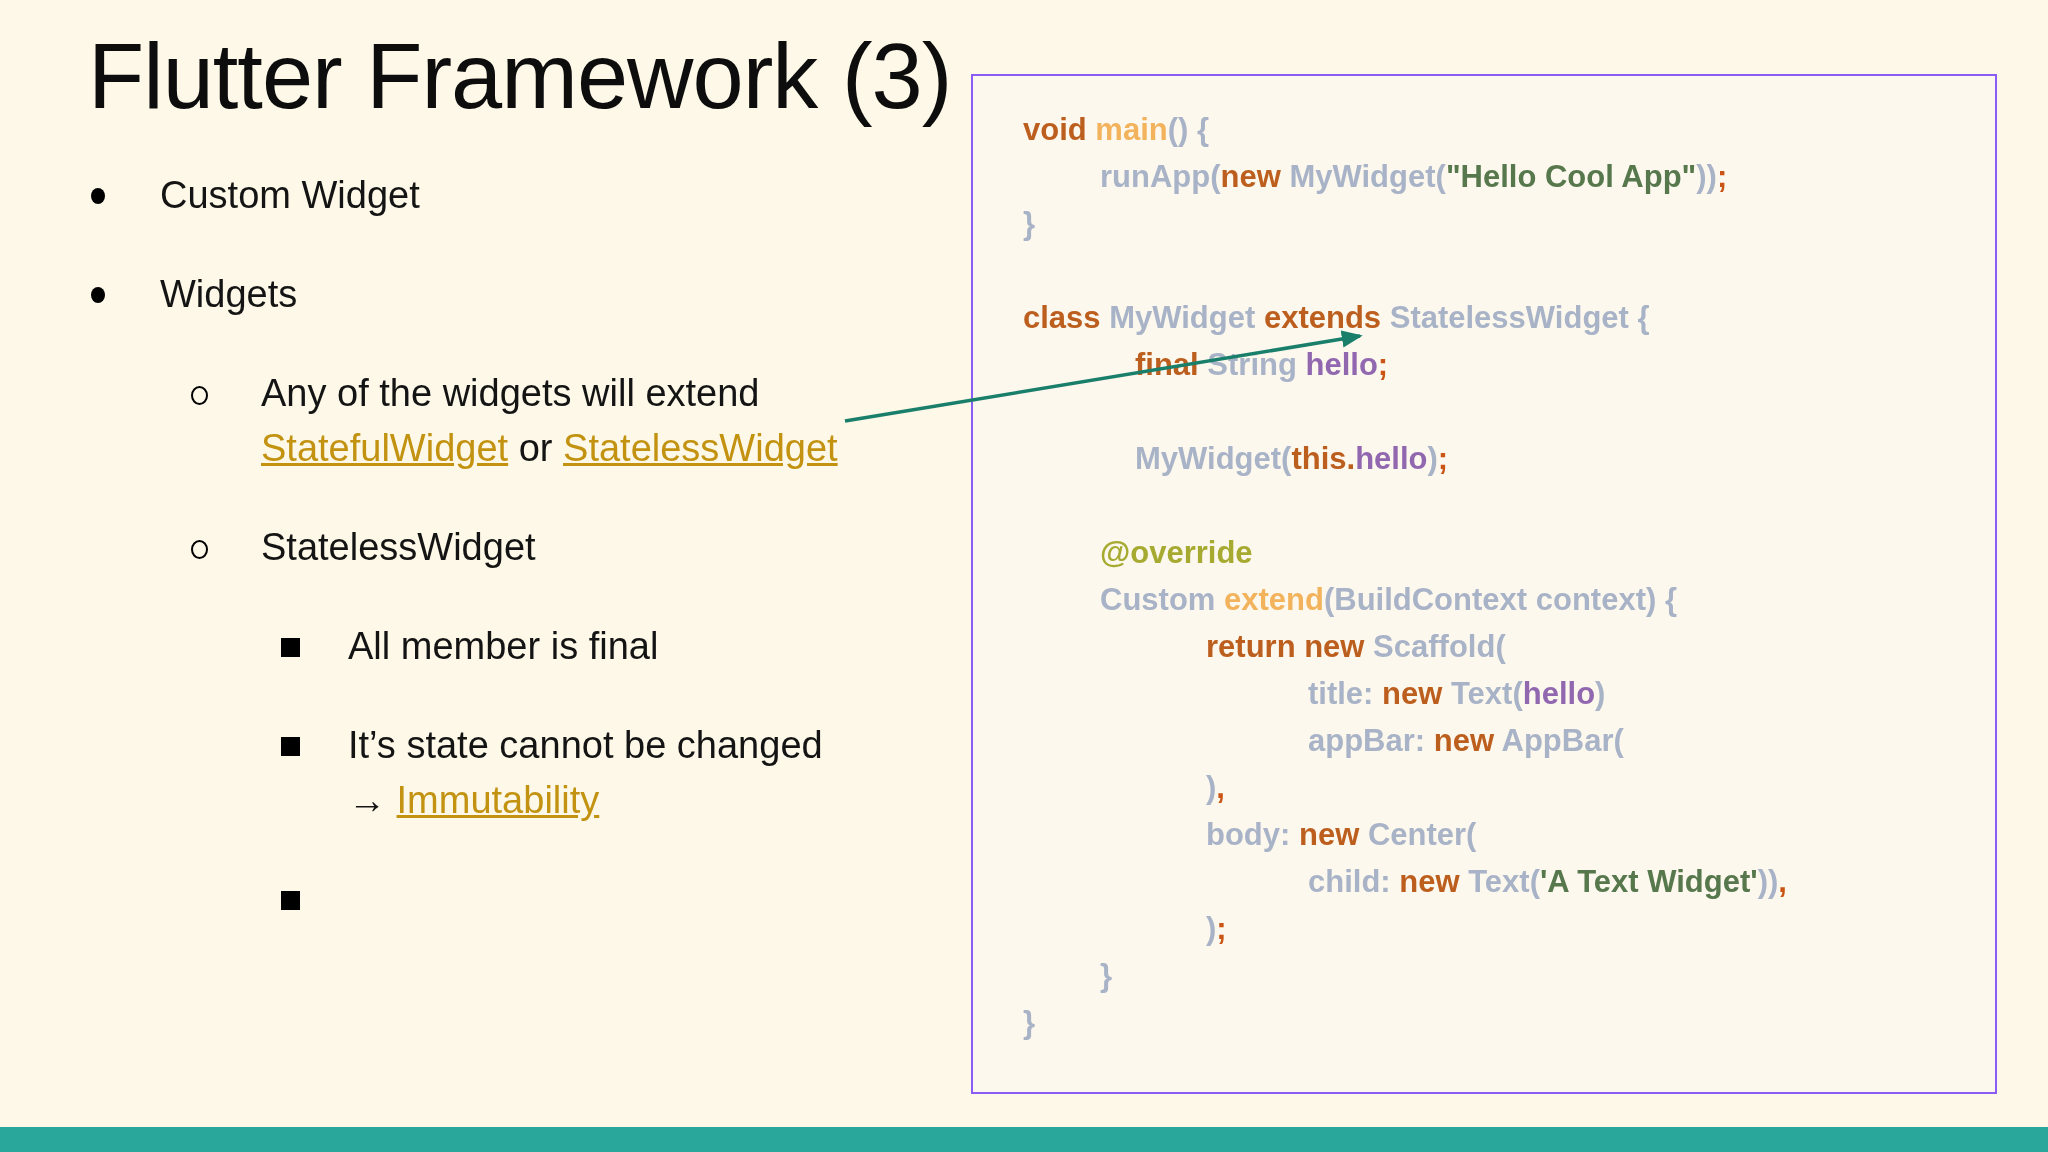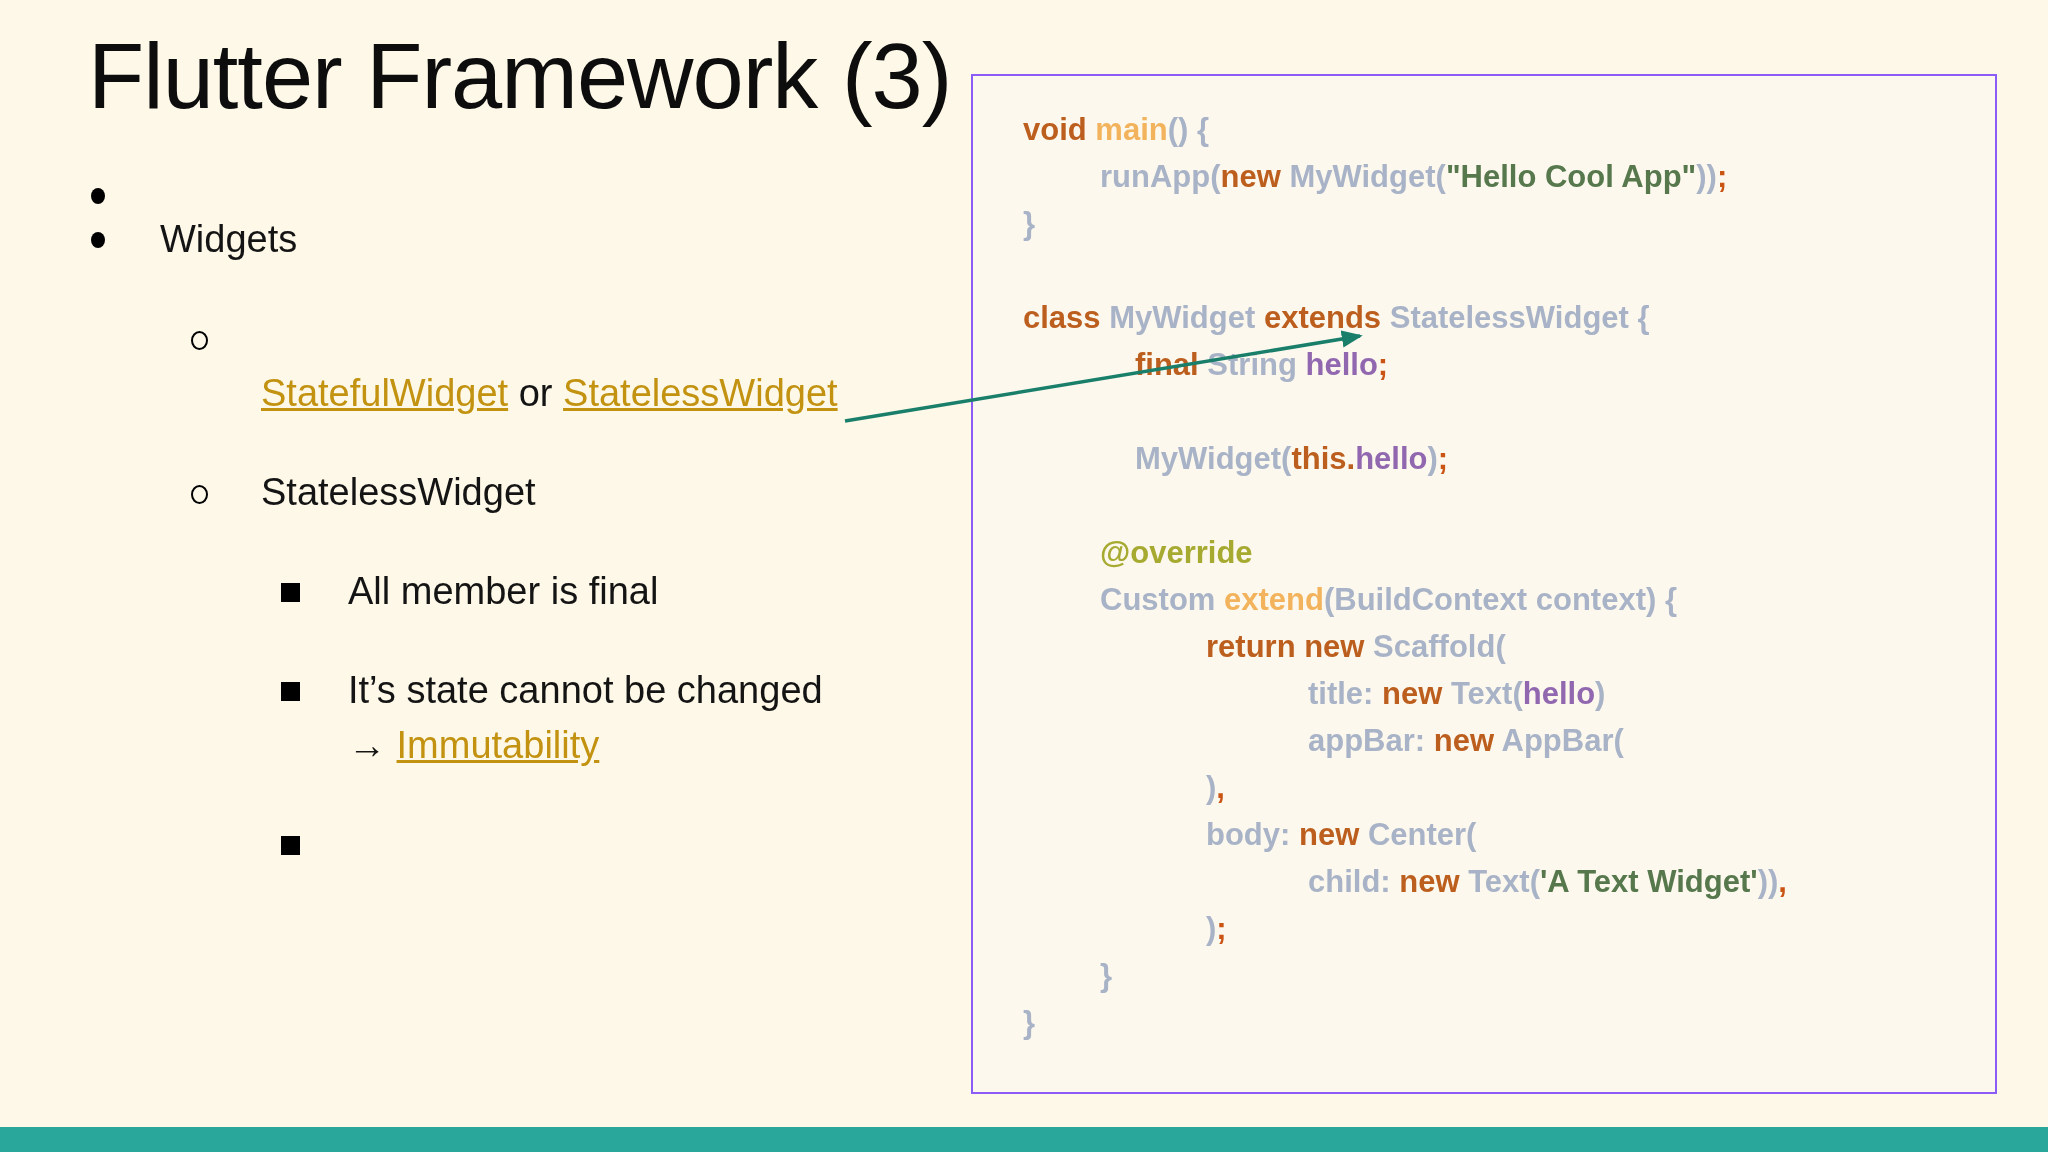--- a/index.html
+++ b/index.html
@@ -61,28 +61,29 @@
 </head>
 <body>
 
 <div class="slide">
 
   <h1 class="title">Flutter Framework (3)</h1>
 
   <div class="bullets">
       <div class="bullet-row lvl1">
         <span class="marker disc"></span>
+        <div class="bullet-text"><span>Custom Widget</span></div>
       </div>
       <div class="bullet-row lvl1">
         <span class="marker disc"></span>
         <div class="bullet-text"><span>Widgets</span></div>
       </div>
       <div class="bullet-row lvl2">
         <span class="marker circle"></span>
-        <div class="bullet-text"><br><span class="gold">StatefulWidget</span><span> or </span><span class="gold">StatelessWidget</span></div>
+        <div class="bullet-text"><span>Any of the widgets will extend</span><br><span class="gold">StatefulWidget</span><span> or </span><span class="gold">StatelessWidget</span></div>
       </div>
       <div class="bullet-row lvl2">
         <span class="marker circle"></span>
         <div class="bullet-text"><span>StatelessWidget</span></div>
       </div>
       <div class="bullet-row lvl3">
         <span class="marker square"></span>
         <div class="bullet-text"><span>All member is final</span></div>
       </div>
       <div class="bullet-row lvl3">

